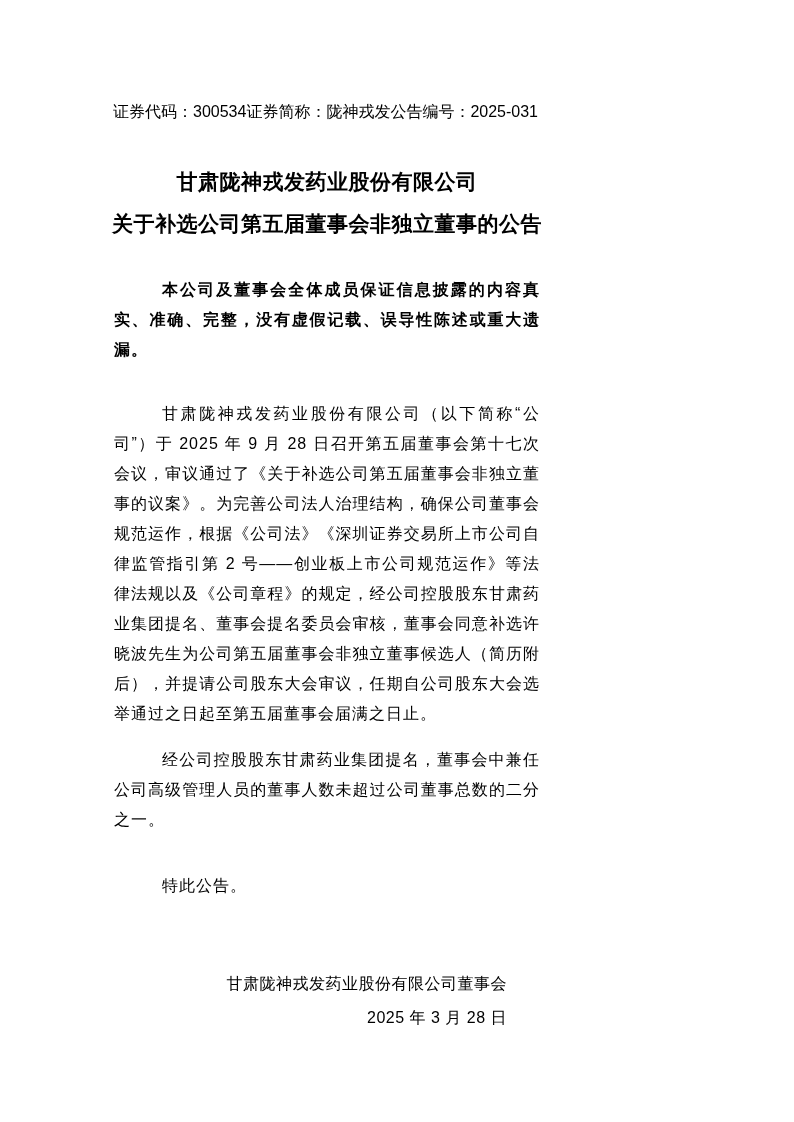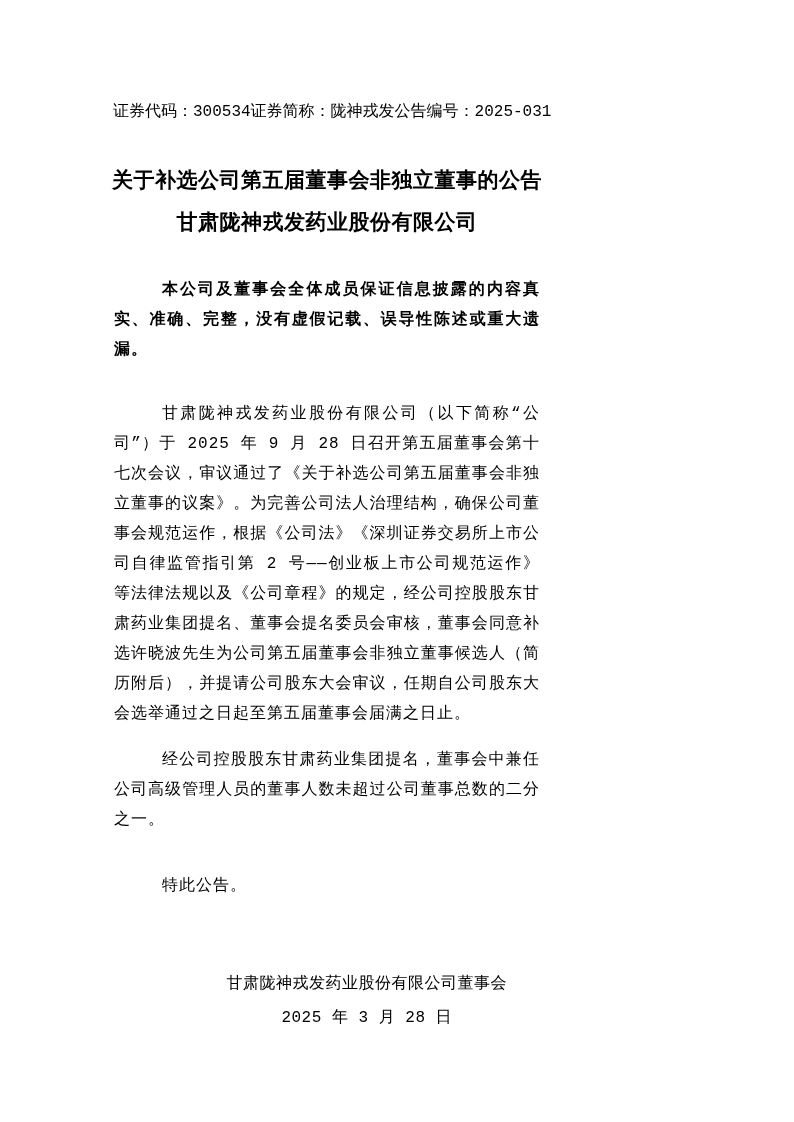--- a/index.html
+++ b/index.html
@@ -8,21 +8,21 @@
     background: #ffffff;
   }
   .page {
     position: relative;
     width: 654px;
     height: 1122px;
     box-sizing: border-box;
     padding: 0 98px;
     background: #ffffff;
     color: #000000;
-    font-family: Liberation Mono, monospace;
+    font-family: Liberation Sans, sans-serif;
     font-size: 16px;
     overflow: hidden;
   }
   .doc-header {
     display: flex;
     justify-content: space-between;
     align-items: baseline;
     padding: 103px 18px 0 15px;
     line-height: 18px;
     font-size: 16px;
@@ -64,39 +64,39 @@
     margin-top: 36px;
     text-indent: 48px;
     letter-spacing: 1px;
     line-height: 30px;
   }
   .signature {
     margin-top: 66px;
     width: fit-content;
     margin-left: auto;
     margin-right: 49px;
-    text-align: center;
+    text-align: right;
     line-height: 34px;
     letter-spacing: 0.5px;
   }
 </style>
 </head>
 <body>
 
 <div class="page">
 
   <div class="doc-header">
     <span>证券代码：300534</span>
     <span>证券简称：陇神戎发</span>
     <span>公告编号：2025-031</span>
   </div>
 
   <div class="title-block">
+    <div class="title-line">甘肃陇神戎发药业股份有限公司</div>
     <div class="title-line">关于补选公司第五届董事会非独立董事的公告</div>
-    <div class="title-line">甘肃陇神戎发药业股份有限公司</div>
   </div>
 
   <p class="declaration">本公司及董事会全体成员保证信息披露的内容真实、准确、完整，没有虚假记载、误导性陈述或重大遗漏。</p>
 
   <p class="body-para first">甘肃陇神戎发药业股份有限公司（以下简称“公司”）于 2025 年 9 月 28 日召开第五届董事会第十七次会议，审议通过了《关于补选公司第五届董事会非独立董事的议案》。为完善公司法人治理结构，确保公司董事会规范运作，根据《公司法》《深圳证券交易所上市公司自律监管指引第 2 号——创业板上市公司规范运作》等法律法规以及《公司章程》的规定，经公司控股股东甘肃药业集团提名、董事会提名委员会审核，董事会同意补选许晓波先生为公司第五届董事会非独立董事候选人（简历附后），并提请公司股东大会审议，任期自公司股东大会选举通过之日起至第五届董事会届满之日止。</p>
 
   <p class="body-para">经公司控股股东甘肃药业集团提名，董事会中兼任公司高级管理人员的董事人数未超过公司董事总数的二分之一。</p>
 
   <p class="closing">特此公告。</p>
 

